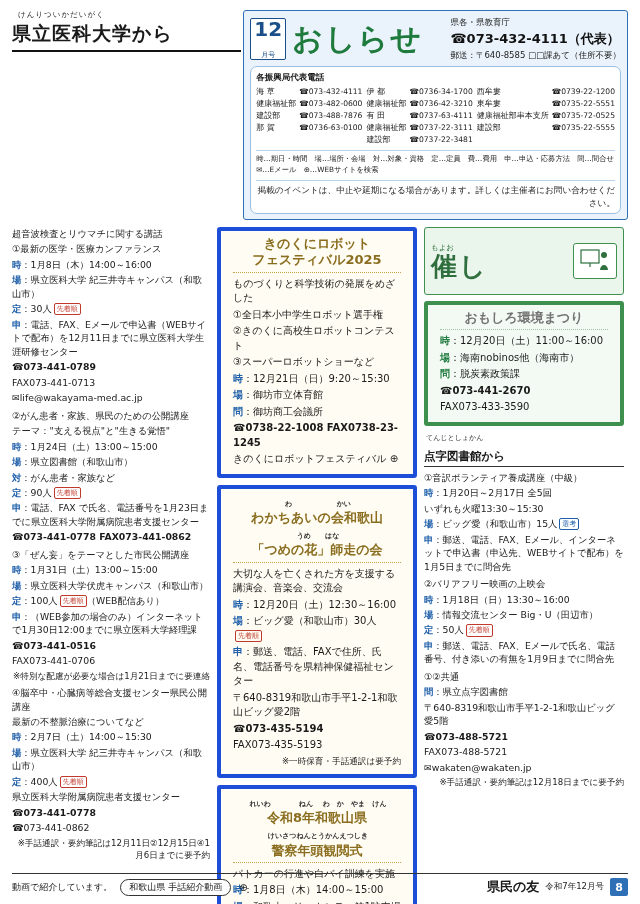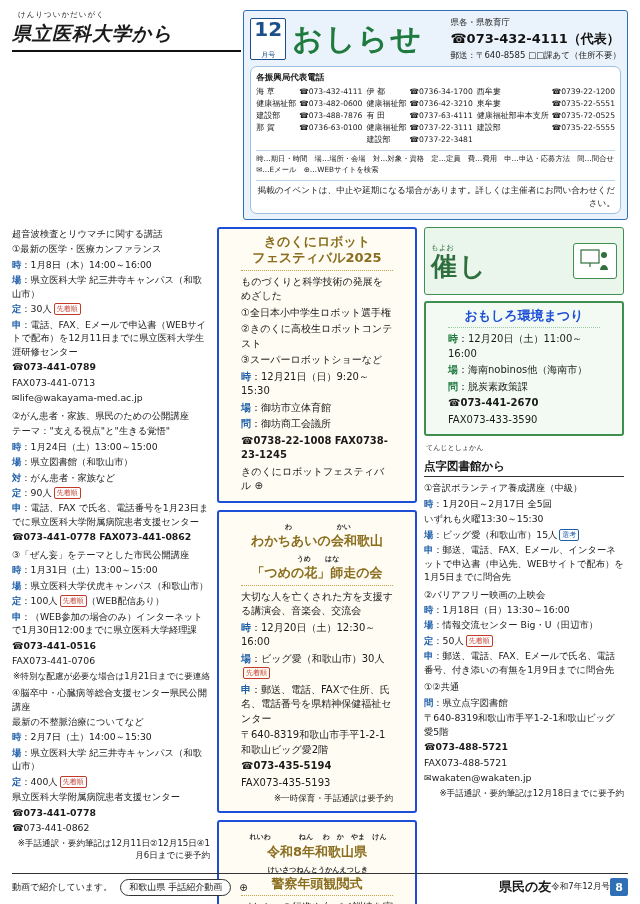--- a/index.html
+++ b/index.html
@@ -13,21 +13,21 @@
     overflow:hidden;
   }
   .page{position:absolute;inset:0;padding:10px 12px 0 12px;box-sizing:border-box;}
 
   
   .top{display:flex;gap:2px;align-items:flex-start;}
   .top-left{width:230px;}
   .furigana{font-size:7.5px;letter-spacing:1px;color:#222;margin:0 0 1px 6px;}
   .title-main{
     font-size:19px;font-weight:bold;letter-spacing:1px;
-    border-bottom:2px solid #111;padding-bottom:3px;margin:0 0 6px 0;font-style:italic;
+    border-bottom:2px solid #111;padding-bottom:3px;margin:0 0 6px 0;
   }
   .top-right{
     flex:1;border:1px solid #2f6fb5;border-radius:3px;
     background:#eaf3fb;padding:5px 6px;box-sizing:border-box;
   }
   .osirase-head{display:flex;align-items:center;gap:6px;}
   .month-badge{
     width:34px;height:40px;border:1px solid #1b4f8a;background:#fff;border-radius:2px;
     display:flex;flex-direction:column;align-items:center;justify-content:space-between;line-height:1;
   }
@@ -68,29 +68,29 @@
   .tel{font-weight:bold;}
   .tag{
     display:inline-block;border:1px solid #c0392b;color:#c0392b;border-radius:2px;
     font-size:7px;padding:0 2px;margin-left:2px;vertical-align:1px;
   }
   .tag-blue{border-color:#1f5fa9;color:#1f5fa9;}
   .note{font-size:8.6px;line-height:1.45;text-align:right;}
 
   
   .box{
-    border:2px solid #1d4ed8;border-radius:3px;background:#fffdf3;
-    padding:5px 22px;margin-bottom:7px;box-sizing:border-box;
+    border:4px solid #1d4ed8;border-radius:3px;background:#fffdf3;
+    padding:5px 12px;margin-bottom:7px;box-sizing:border-box;
   }
   .box-ttl{
     font-size:13px;font-weight:bold;color:#8a6d1f;line-height:1.25;
     text-align:center;border-bottom:1px dotted #c9a24a;padding-bottom:3px;margin-bottom:4px;
   }
   .box-grn{border-color:#3f8f4f;background:#f3faf4;}
-  .box-grn .box-ttl{color:#1d4ed8;border-bottom-color:#9cc7a5;}
+  .box-grn .box-ttl{color:#737373;border-bottom-color:#9cc7a5;}
 
   .catch-head{
     border:1px solid #3f8f4f;border-radius:3px;background:#eaf5ec;
     display:flex;align-items:center;padding:15px 6px;margin-bottom:6px;
   }
   .catch-word{font-size:26px;font-weight:bold;color:#2f6f3d;letter-spacing:2px;line-height:1;}
   .catch-ruby{font-size:7.5px;color:#2f6f3d;}
   .catch-ico{
     margin-left:auto;width:42px;height:34px;border:1px solid #3f8f4f;border-radius:3px;background:#fff;
     display:flex;align-items:center;justify-content:center;
@@ -103,21 +103,21 @@
 
   
   .footer{
     position:absolute;left:12px;right:12px;bottom:8px;
     display:flex;align-items:center;gap:8px;
   }
   .foot-left{font-size:9px;}
   .foot-pill{
     border:1px solid #333;border-radius:10px;padding:1px 8px;font-size:9px;background:#fff;
   }
-  .foot-right{margin-left:auto;display:flex;align-items:center;gap:0;}
+  .foot-right{margin-left:auto;display:flex;align-items:center;gap:6px;}
   .foot-title{font-size:13px;font-weight:bold;}
   .foot-date{font-size:8.5px;}
   .pagenum{
     width:18px;height:18px;background:#2f6fb5;color:#fff;border-radius:2px;
     display:flex;align-items:center;justify-content:center;font-size:11px;font-weight:bold;
   }
   .footer-rule{position:absolute;left:12px;right:12px;bottom:30px;border-top:1px solid #333;}
   .mark{display:inline-block;}
 </style>
 </head>

